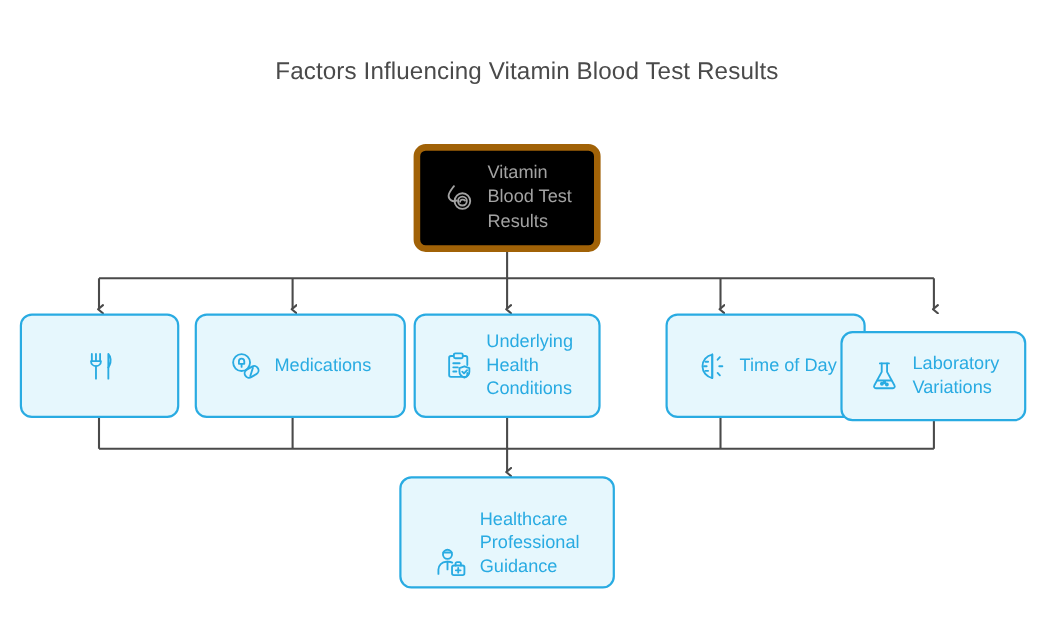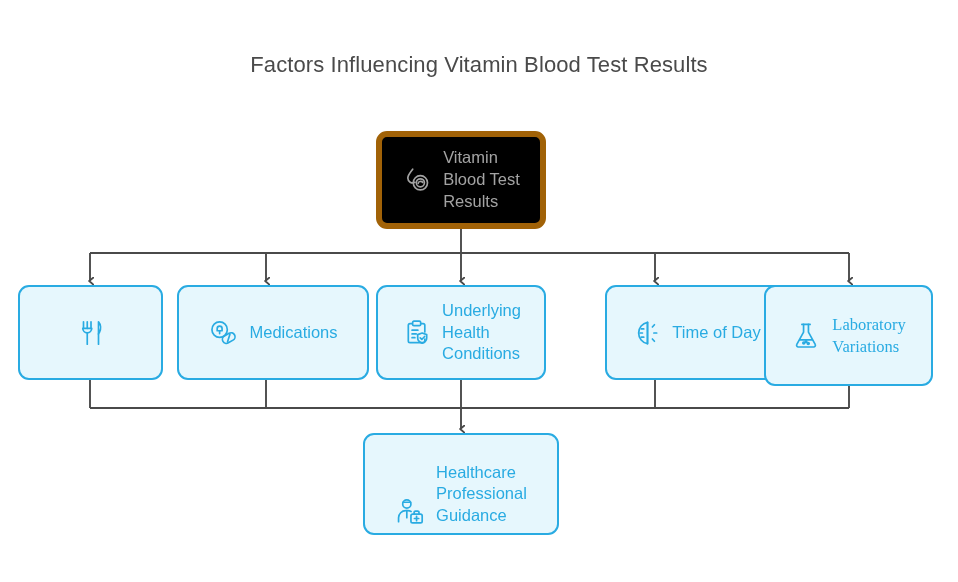--- a/index.html
+++ b/index.html
@@ -159,21 +159,21 @@
   <div class="node branch" style="left:564px; top:285px; width:182px; height:95px;margin-left:41px;">
     <svg class="node-icon" viewBox="0 0 32 32" fill="none" stroke="currentColor" stroke-width="1.8" stroke-linecap="round" stroke-linejoin="round">
       <path d="M17.6,4.6 a11.6,11.6 0 0 0 0,22.8 z"></path>
       <path d="M17.6,4.6 L17.6,27.4"></path>
       <path d="M11.0,11.6 h2.6 M9.6,16.0 h2.6 M11.0,20.4 h2.6"></path>
       <path d="M22.8,9.6 l2.2,-2.4 M24.4,16.0 h3.0 M22.8,22.4 l2.2,2.4"></path>
     </svg>
     <div class="node-label">Time of Day</div>
   </div>
 
-  <div class="node branch" style="left:764px; top:285px; width:169px; height:101px;font-family:Liberation Serif, serif;">
+  <div class="node branch" style="left:764px; top:301px; width:169px; height:82px;">
     <svg class="node-icon" viewBox="0 0 32 32" fill="none" stroke="currentColor" stroke-width="1.8" stroke-linecap="round" stroke-linejoin="round">
       <path d="M11.6,3.6 h8.8"></path>
       <path d="M13.4,3.6 v8.2 L6.2,25.0 a1.8,1.8 0 0 0 1.6,2.7 h16.4 a1.8,1.8 0 0 0 1.6,-2.7 L18.6,11.8 V3.6"></path>
       <path d="M9.4,20.2 h13.2"></path>
       <circle cx="13.6" cy="23.4" r="1.0"></circle>
       <circle cx="18.4" cy="24.0" r="1.0"></circle>
       <circle cx="16.0" cy="22.0" r="0.9"></circle>
     </svg>
     <div class="node-label">Laboratory
 Variations</div>

